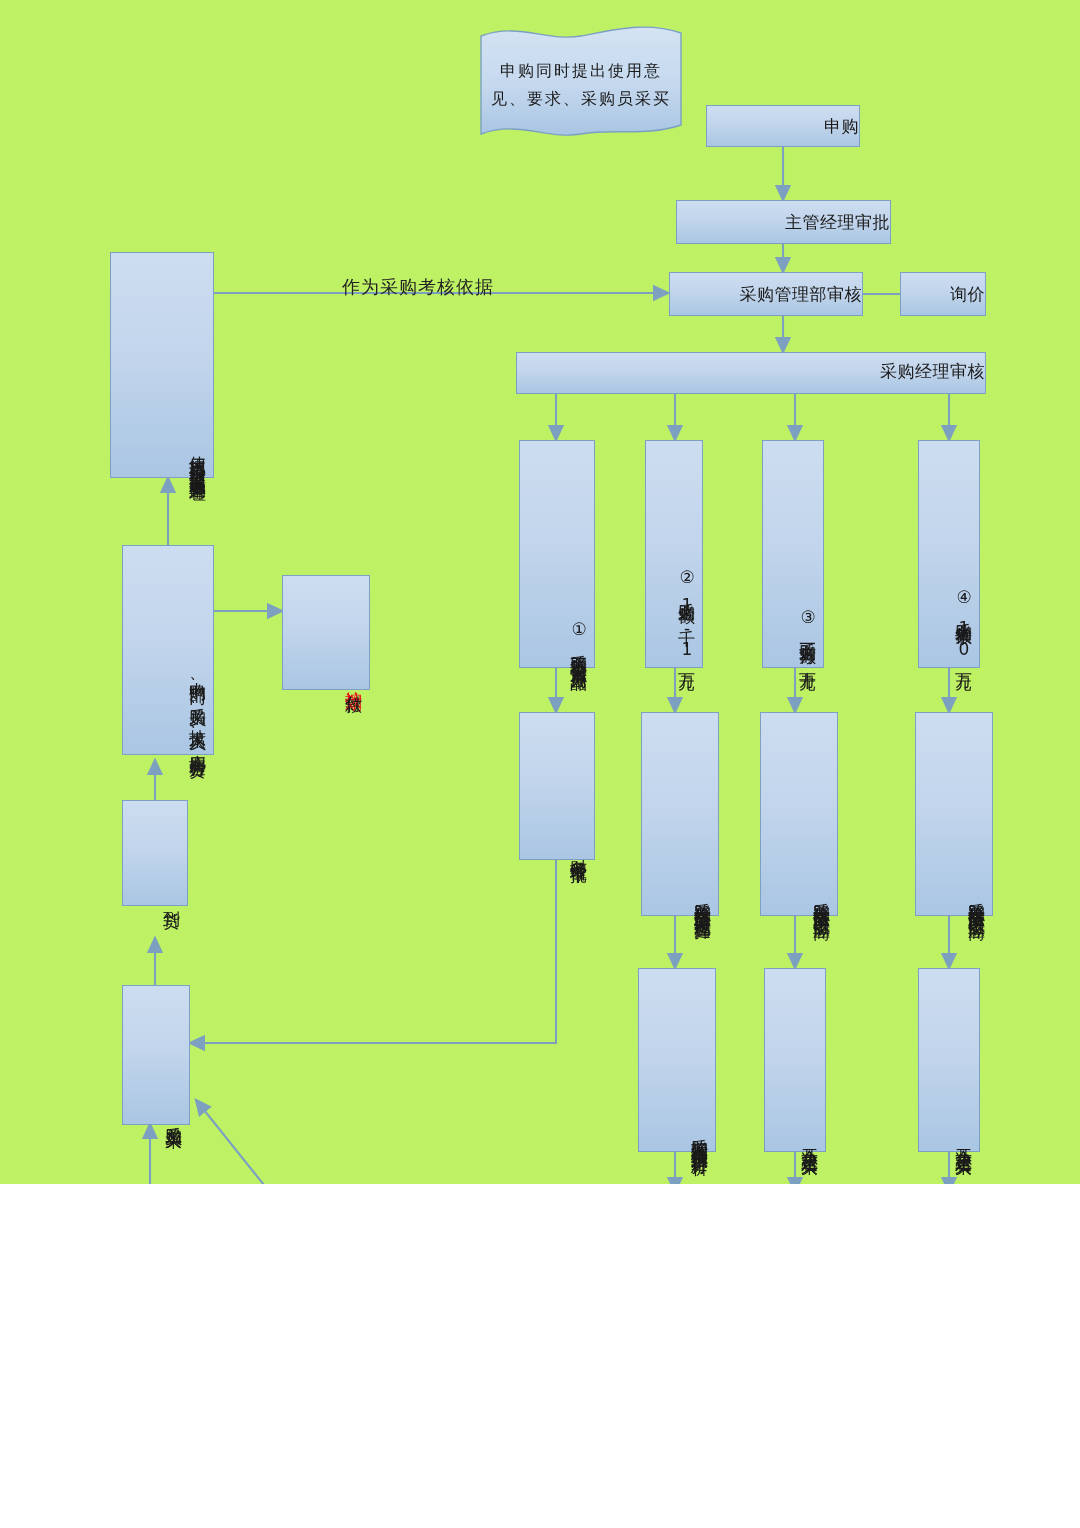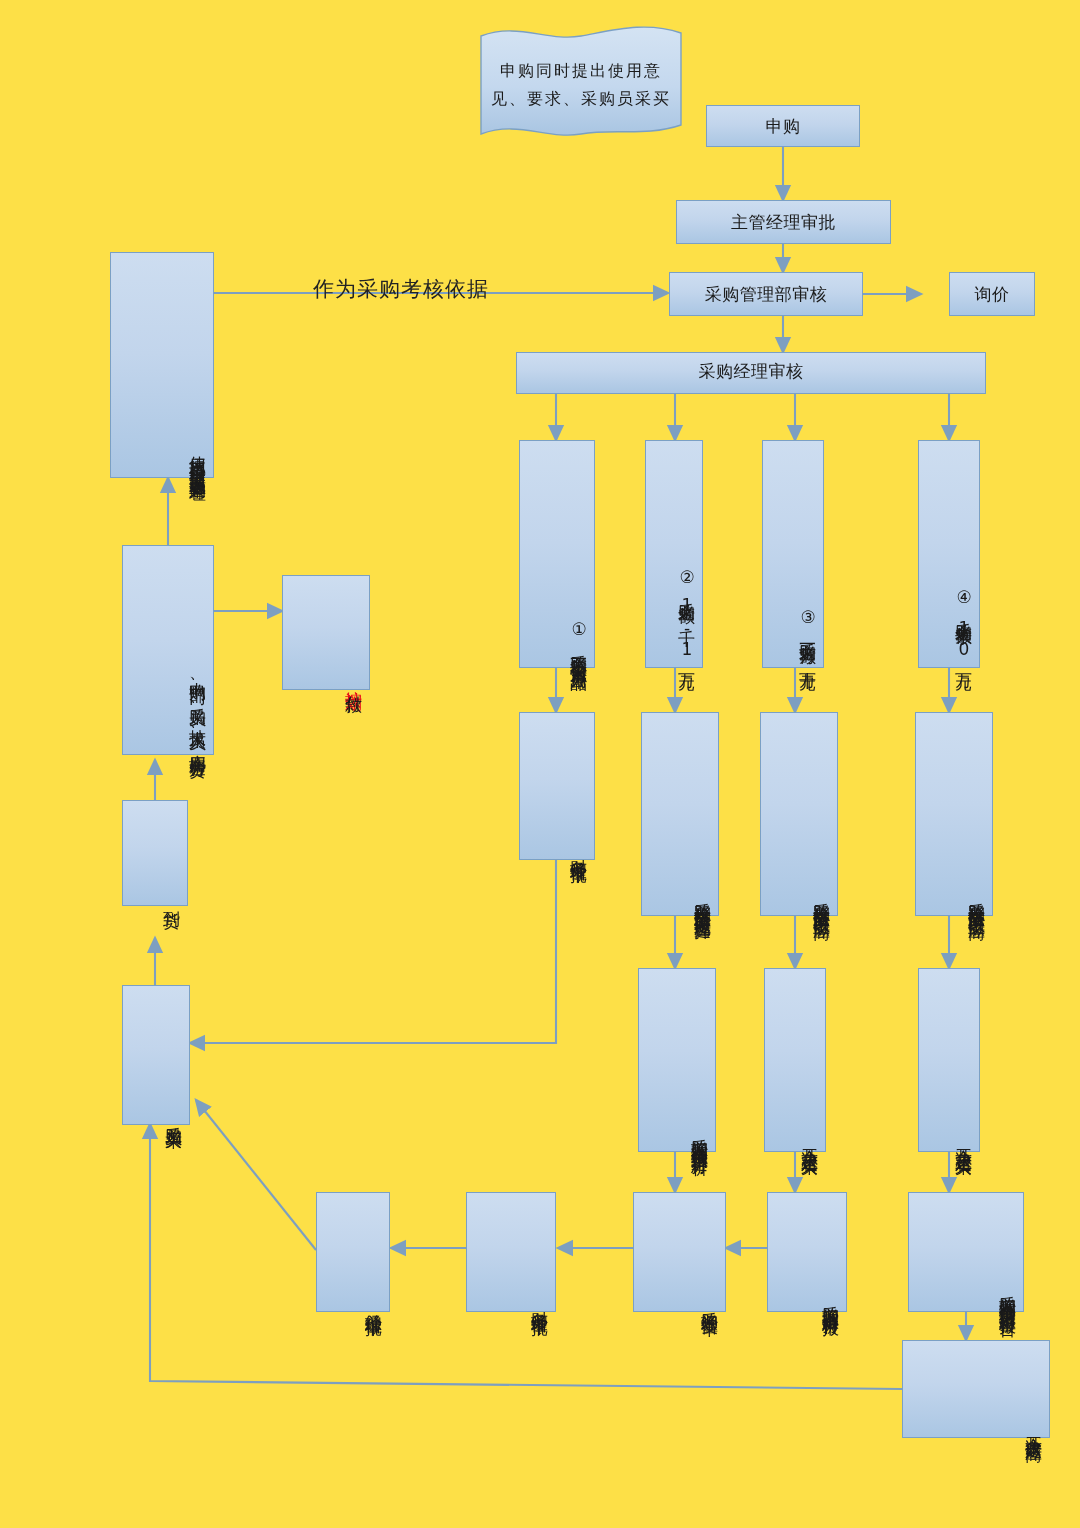--- a/index.html
+++ b/index.html
@@ -6,40 +6,40 @@
     margin: 0;
     padding: 0;
     background: #ffffff;
   }
   body {
     font-family: "DejaVu Sans", "Liberation Sans", sans-serif;
   }
   #canvas {
     position: relative;
     width: 1080px;
-    height: 1528px;
-    background: #fde047;
+    height: 1184px;
+    background: #bef264;
     overflow: hidden;
   }
   svg#wires {
     position: absolute;
     left: 0; top: 0;
     width: 1080px;
     height: 1528px;
     pointer-events: none;
   }
   .node {
     position: absolute;
     box-sizing: border-box;
     border: 1px solid #7ba0c4;
     background: linear-gradient(to bottom, #cdddf0 0%, #c2d5ec 45%, #aac6e3 100%);
     color: #1a1a1a;
     display: flex;
     align-items: center;
-    justify-content: center;
+    justify-content: flex-end;
     text-align: center;
     line-height: 1.18;
   }
   
   .h-node {
     font-size: 17px;
     letter-spacing: 0.5px;
   }
   
   .v-node {
@@ -56,24 +56,25 @@
     display: block;
     white-space: nowrap;
   }
   .v-node-wrap {
     display: flex;
     flex-direction: row-reverse;
     height: 100%;
   }
   .label {
     position: absolute;
-    font-size: 21px;
+    font-size: 18px;
     color: #232323;
     white-space: nowrap;
     letter-spacing: 1px;
+    margin-left: 29px;
   }
   .banner {
     position: absolute;
   }
   .banner .btext {
     position: absolute;
     left: 0; top: 0;
     width: 100%;
     height: 100%;
     display: flex;
@@ -185,21 +186,21 @@
   </div>
 
   <div class="node h-node" style="left:676px; top:200px; width:215px; height:44px;">
     <span>主管经理审批</span>
   </div>
 
   <div class="node h-node" style="left:669px; top:272px; width:194px; height:44px;">
     <span>采购管理部审核</span>
   </div>
 
-  <div class="node h-node" style="left:949px; top:272px; width:86px; height:44px;">
+  <div class="node h-node" style="left:900px; top:272px; width:86px; height:44px;">
     <span>询价</span>
   </div>
 
   <div class="node h-node" style="left:516px; top:352px; width:470px; height:42px;font-family:Liberation Mono, monospace;">
     <span>采购经理审核</span>
   </div>
 
   <div class="node v-node" style="left:110px; top:252px; width:104px; height:226px;">
     <div class="v-node-wrap">
       <span class="v-col">使用反馈表至采购管理</span>

